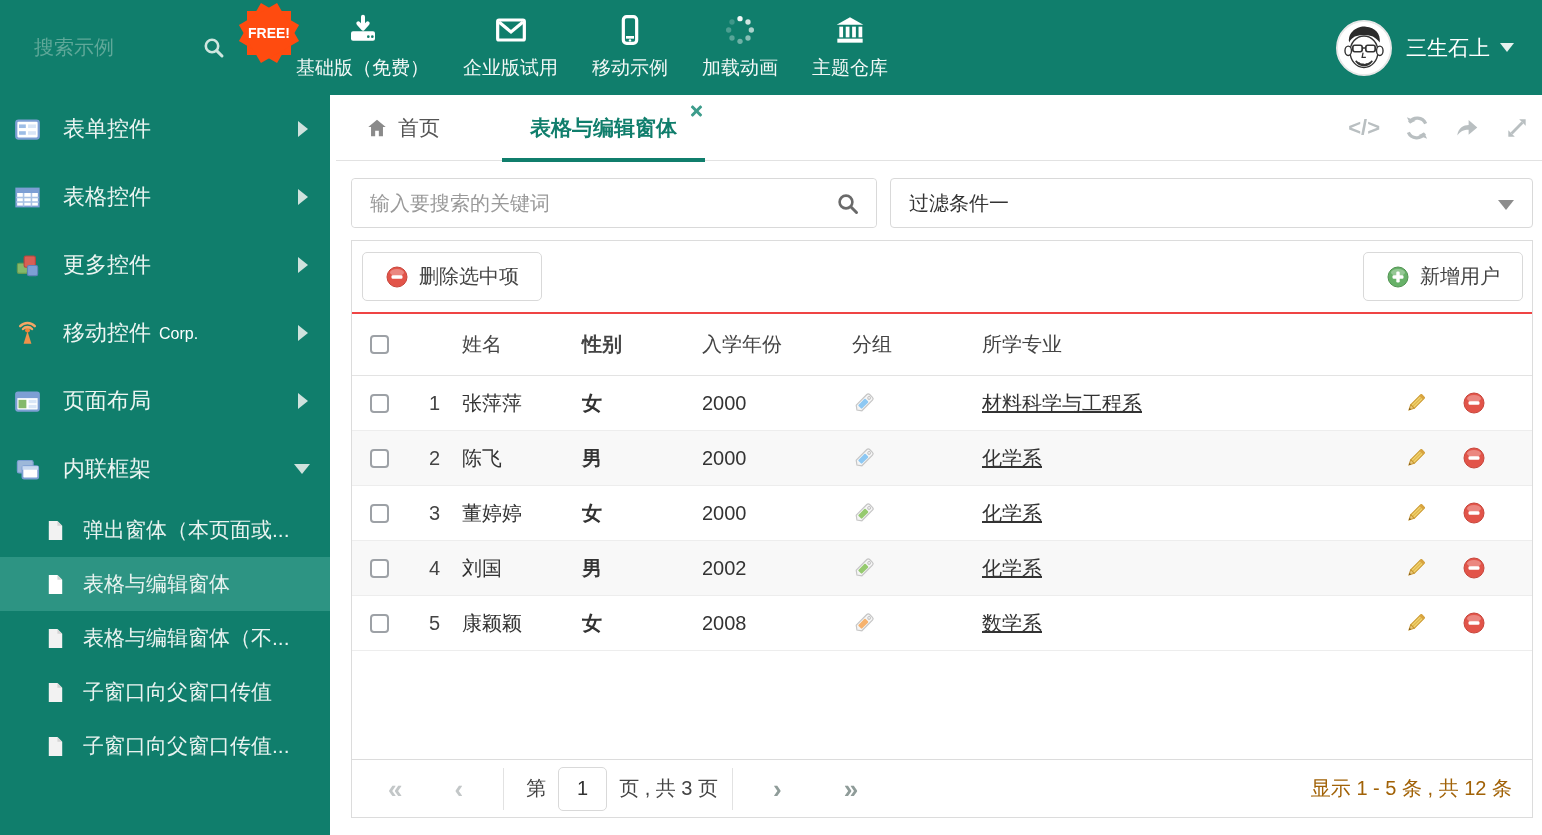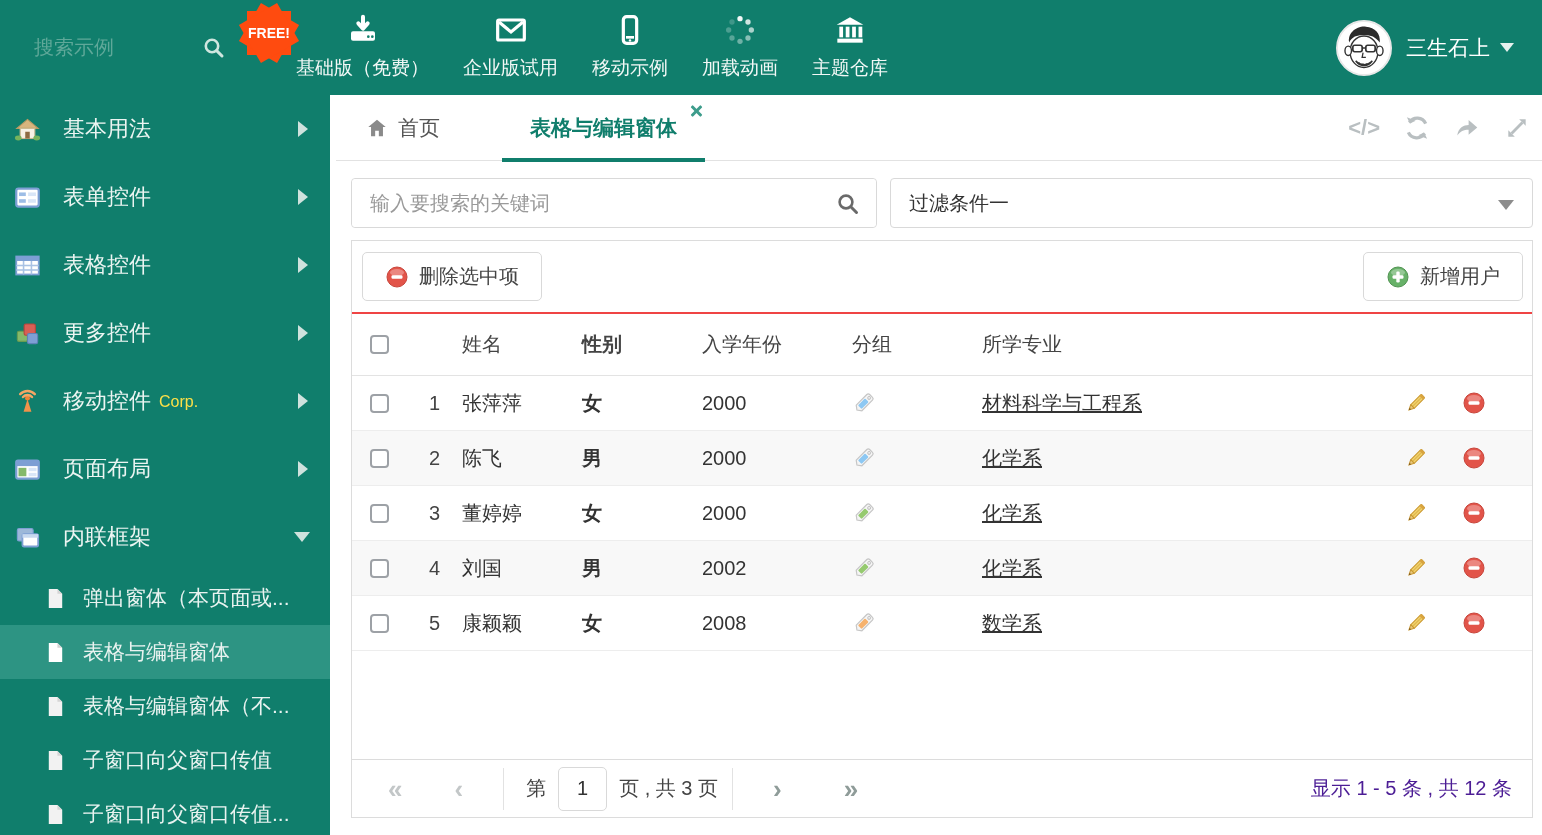--- a/index.html
+++ b/index.html
@@ -24,21 +24,21 @@
   .hdr-user { display:flex; align-items:center; margin-left:auto; margin-right:28px; cursor:pointer; }
   .avatar { width:56px; height:56px; border-radius:50%; background:#fff; overflow:hidden; border:2px solid #e8e8e8; }
   .user-name { color:#fff; font-size:21px; margin-left:14px; }
   .caret-down-white { width:0; height:0; border-left:7px solid transparent; border-right:7px solid transparent; border-top:9px solid #e6f1ee; margin-left:10px; }
 
   
   .sidebar { position:absolute; top:95px; left:0; width:330px; height:740px; background:#107E6C; }
   .side-item { height:68px; display:flex; align-items:center; padding:0 14px 0 14px; color:#ecf5f2; font-size:22px; cursor:pointer; }
   .side-item svg { width:27px; height:27px; flex:0 0 27px; }
   .side-item .lbl { margin-left:22px; }
-  .side-item .corp { color:#fde047; font-size:16px; margin-left:8px; margin-top:2px; }
+  .side-item .corp { color:#ffffff; font-size:16px; margin-left:8px; margin-top:2px; }
   .tri-right { width:0; height:0; border-top:8px solid transparent; border-bottom:8px solid transparent; border-left:10px solid #cfe2dd; margin-left:auto; margin-right:8px; }
   .tri-down { width:0; height:0; border-left:8px solid transparent; border-right:8px solid transparent; border-top:10px solid #cfe2dd; margin-left:auto; margin-right:6px; }
   .side-sub { height:54px; display:flex; align-items:center; padding-left:44px; color:#e9f3f0; font-size:21px; cursor:pointer; }
   .side-sub svg { width:23px; height:23px; }
   .side-sub .lbl { margin-left:16px; }
   .side-sub.selected { background:#2D9483; }
 
   
   .main { position:absolute; top:95px; left:336px; width:1212px; height:740px; background:#fff; }
 
@@ -91,21 +91,21 @@
   .pg-ic { font-size:26px; font-weight:bold; cursor:pointer; line-height:1; }
   .pg-disabled { color:#c3c7c8; }
   .pg-enabled { color:#8f9c99; }
   .pg-first { margin-left:36px; } .pg-prev { margin-left:52px; }
   .pg-sep { width:1px; height:42px; background:#e2e2e2; margin-left:40px; }
   .pg-word1 { margin-left:22px; }
   .pg-input { width:49px; height:44px; border:1px solid #d9d9d9; border-radius:5px; text-align:center; font-size:20px; color:#333; margin-left:12px; outline:none; }
   .pg-word2 { margin-left:12px; }
   .pg-sep2 { margin-left:14px; }
   .pg-next { margin-left:40px; } .pg-last { margin-left:62px; }
-  .pg-summary { margin-left:auto; margin-right:20px; color:#4c1d95; }
+  .pg-summary { margin-left:auto; margin-right:20px; color:#a16207; }
 </style>
 </head>
 <body>
 
 <div class="header">
   <div class="hdr-search">
     <input type="text" placeholder="搜索示例" style="">
     <svg viewBox="0 0 24 24">
         <circle cx="10" cy="10" r="6.2" fill="none" stroke="#cfe6df" stroke-width="2.6"></circle>
         <line x1="14.6" y1="14.6" x2="20" y2="20" stroke="#cfe6df" stroke-width="3" stroke-linecap="round"></line>
@@ -186,31 +186,20 @@
         </svg>
     </div>
     <span class="user-name">三生石上</span>
     <span class="caret-down-white"></span>
   </div>
 </div>
 
 <div class="sidebar">
   <div class="side-item">
     <svg viewBox="0 0 24 24">
-        <path d="M2.5 11 L12 3 L21.5 11 Z" fill="#d8b57e" stroke="#b89a62"></path>
-        <rect x="5.5" y="11" width="13" height="9" fill="#f7f1e4" stroke="#cbb98f"></rect>
-        <rect x="10" y="14" width="4" height="6" fill="#8f6b42"></rect>
-        <ellipse cx="3.8" cy="19.5" rx="3" ry="2.2" fill="#76b35c"></ellipse>
-        <ellipse cx="20.2" cy="19.5" rx="3" ry="2.2" fill="#76b35c"></ellipse>
-      </svg>
-    <span class="lbl">基本用法</span>
-    <span class="tri-right"></span>
-  </div>
-  <div class="side-item">
-    <svg viewBox="0 0 24 24">
         <rect x="2" y="4" width="20" height="16" rx="2" fill="#fff" stroke="#7d9fd4" stroke-width="2"></rect>
         <rect x="4.5" y="7.5" width="6" height="3.2" fill="#9dbde6"></rect>
         <rect x="12.5" y="7.5" width="7" height="3.2" fill="#d9e6f7"></rect>
         <rect x="4.5" y="13.5" width="6" height="3.2" fill="#9dbde6"></rect>
         <rect x="12.5" y="13.5" width="7" height="3.2" fill="#d9e6f7"></rect>
       </svg>
     <span class="lbl">表单控件</span>
     <span class="tri-right"></span>
   </div>
   <div class="side-item">

